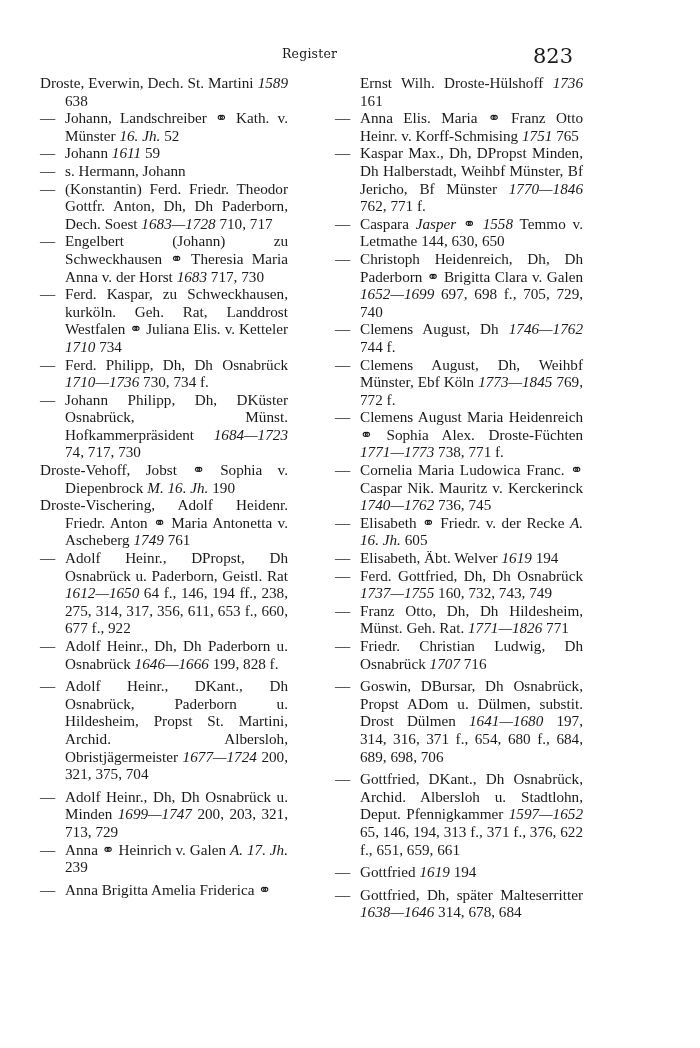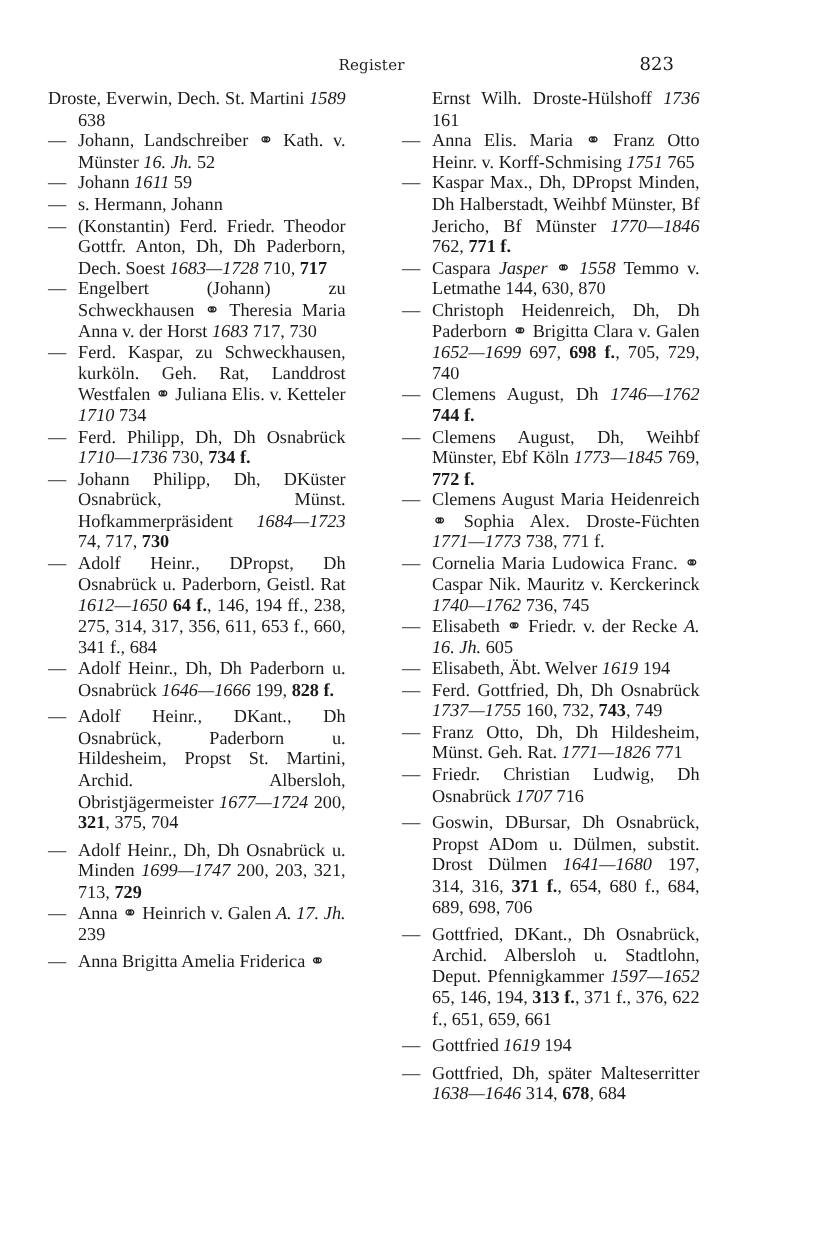--- a/index.html
+++ b/index.html
@@ -1,63 +1,65 @@
 <!DOCTYPE html>
 <html><head>
 <meta charset="utf-8">
 <style>
   html, body { margin: 0; padding: 0; background: #ffffff; }
   body { width: 700px; height: 1048px; position: relative; overflow: hidden;
          font-family: "DejaVu Serif", "Liberation Serif", serif; color: #1a1a1a; }
   .header { position: absolute; top: 46px; left: 0; width: 691px; height: 20px; }
   .running-title { position: absolute; left: 282px; top: 0; font-size: 12.5px; letter-spacing: 0.2px; }
-  .page-number { position: absolute; left: 533px; top: -2px; font-size: 15px; }
+  .page-number { position: absolute; left: 533px; top: -2px; font-size: 21px; }
   .col { position: absolute; top: 74px; width: 248px; font-family: "Liberation Serif", serif;
          font-size: 15.2px; line-height: 17.6px; }
   .col-left { left: 40px; }
   .col-right { left: 335px; }
   .entry { position: relative; text-align: justify; margin-bottom: 0; }
   .entry.head { padding-left: 25px; text-indent: -25px; }
   .entry.sub { padding-left: 25px; }
   .entry.gap { margin-top: 5px; }
   .dash { position: absolute; left: 0; top: 0; width: 18px; }
   .entry.cont { padding-left: 25px; }
   i.y { font-style: italic; }
-  b.n { font-weight: bold; }
+  b.n { font-weight: normal; }
 </style>
 </head>
 <body>
 
 <div class="header">
   <span class="running-title">Register</span>
   <span class="page-number">823</span>
 </div>
 
 <div class="col col-left">
     <div class="entry head"><span>Droste, Everwin, Dech. St. Martini </span><i class="y">1589</i><span> 638</span></div>
     <div class="entry sub"><span class="dash">—</span><span>Johann, Landschreiber ⚭ Kath. v. Münster </span><i class="y">16. Jh.</i><span> 52</span></div>
     <div class="entry sub"><span class="dash">—</span><span>Johann </span><i class="y">1611</i><span> 59</span></div>
     <div class="entry sub"><span class="dash">—</span><span>s. Hermann, Johann</span></div>
     <div class="entry sub"><span class="dash">—</span><span>(Konstantin) Ferd. Friedr. Theodor Gottfr. Anton, Dh, Dh Paderborn, Dech. Soest </span><i class="y">1683—1728</i><span> 710, </span><b class="n">717</b></div>
     <div class="entry sub"><span class="dash">—</span><span>Engelbert (Johann) zu Schweckhausen ⚭ Theresia Maria Anna v. der Horst </span><i class="y">1683</i><span> 717, 730</span></div>
     <div class="entry sub"><span class="dash">—</span><span>Ferd. Kaspar, zu Schweckhausen, kurköln. Geh. Rat, Landdrost Westfalen ⚭ Juliana Elis. v. Ketteler </span><i class="y">1710</i><span> 734</span></div>
     <div class="entry sub"><span class="dash">—</span><span>Ferd. Philipp, Dh, Dh Osnabrück </span><i class="y">1710—1736</i><span> 730, </span><b class="n">734 f.</b></div>
     <div class="entry sub"><span class="dash">—</span><span>Johann Philipp, Dh, DKüster Osnabrück, Münst. Hofkammerpräsident </span><i class="y">1684—1723</i><span> 74, 717, </span><b class="n">730</b></div>
-    <div class="entry sub"><span class="dash">—</span><span>Adolf Heinr., DPropst, Dh Osnabrück u. Paderborn, Geistl. Rat </span><i class="y">1612—1650</i><span> </span><b class="n">64 f.</b><span>, 146, 194 ff., 238, 275, 314, 317, 356, 611, 653 f., 660, 341 f., 684</span></div>
+    <div class="entry head"><span>Droste-Vehoff, Jobst ⚭ Sophia v. Diepenbrock </span><i class="y">M. 16. Jh.</i><span> 190</span></div>
+    <div class="entry head"><span>Droste-Vischering, Adolf Heidenr. Friedr. Anton ⚭ Maria Antonetta v. Ascheberg </span><i class="y">1749</i><span> 761</span></div>
+    <div class="entry sub"><span class="dash">—</span><span>Adolf Heinr., DPropst, Dh Osnabrück u. Paderborn, Geistl. Rat </span><i class="y">1612—1650</i><span> </span><b class="n">64 f.</b><span>, 146, 194 ff., 238, 275, 314, 317, 356, 611, 653 f., 660, 677 f., 922</span></div>
     <div class="entry sub"><span class="dash">—</span><span>Adolf Heinr., Dh, Dh Paderborn u. Osnabrück </span><i class="y">1646—1666</i><span> 199, </span><b class="n">828 f.</b></div>
     <div class="entry sub gap"><span class="dash">—</span><span>Adolf Heinr., DKant., Dh Osnabrück, Paderborn u. Hildesheim, Propst St. Martini, Archid. Albersloh, Obristjägermeister </span><i class="y">1677—1724</i><span> 200, </span><b class="n">321</b><span>, 375, 704</span></div>
     <div class="entry sub gap"><span class="dash">—</span><span>Adolf Heinr., Dh, Dh Osnabrück u. Minden </span><i class="y">1699—1747</i><span> 200, 203, 321, 713, </span><b class="n">729</b></div>
     <div class="entry sub"><span class="dash">—</span><span>Anna ⚭ Heinrich v. Galen </span><i class="y">A. 17. Jh.</i><span> 239</span></div>
     <div class="entry sub gap"><span class="dash">—</span><span>Anna Brigitta Amelia Friderica ⚭</span></div>
   </div>
 <div class="col col-right">
     <div class="entry cont"><span>Ernst Wilh. Droste-Hülshoff </span><i class="y">1736</i><span> 161</span></div>
     <div class="entry sub"><span class="dash">—</span><span>Anna Elis. Maria ⚭ Franz Otto Heinr. v. Korff-Schmising </span><i class="y">1751</i><span> 765</span></div>
     <div class="entry sub"><span class="dash">—</span><span>Kaspar Max., Dh, DPropst Minden, Dh Halberstadt, Weihbf Münster, Bf Jericho, Bf Münster </span><i class="y">1770—1846</i><span> 762, </span><b class="n">771 f.</b></div>
-    <div class="entry sub"><span class="dash">—</span><span>Caspara </span><i class="y">Jasper</i><span> ⚭ </span><i class="y">1558</i><span> Temmo v. Letmathe 144, 630, 870</span></div>
+    <div class="entry sub"><span class="dash">—</span><span>Caspara </span><i class="y">Jasper</i><span> ⚭ </span><i class="y">1558</i><span> Temmo v. Letmathe 144, 630, 650</span></div>
     <div class="entry sub"><span class="dash">—</span><span>Christoph Heidenreich, Dh, Dh Paderborn ⚭ Brigitta Clara v. Galen </span><i class="y">1652—1699</i><span> 697, </span><b class="n">698 f.</b><span>, 705, 729, 740</span></div>
     <div class="entry sub"><span class="dash">—</span><span>Clemens August, Dh </span><i class="y">1746—1762</i><span> </span><b class="n">744 f.</b></div>
     <div class="entry sub"><span class="dash">—</span><span>Clemens August, Dh, Weihbf Münster, Ebf Köln </span><i class="y">1773—1845</i><span> 769, </span><b class="n">772 f.</b></div>
     <div class="entry sub"><span class="dash">—</span><span>Clemens August Maria Heidenreich ⚭ Sophia Alex. Droste-Füchten </span><i class="y">1771—1773</i><span> 738, 771 f.</span></div>
     <div class="entry sub"><span class="dash">—</span><span>Cornelia Maria Ludowica Franc. ⚭ Caspar Nik. Mauritz v. Kerckerinck </span><i class="y">1740—1762</i><span> 736, 745</span></div>
     <div class="entry sub"><span class="dash">—</span><span>Elisabeth ⚭ Friedr. v. der Recke </span><i class="y">A. 16. Jh.</i><span> 605</span></div>
     <div class="entry sub"><span class="dash">—</span><span>Elisabeth, Äbt. Welver </span><i class="y">1619</i><span> 194</span></div>
     <div class="entry sub"><span class="dash">—</span><span>Ferd. Gottfried, Dh, Dh Osnabrück </span><i class="y">1737—1755</i><span> 160, 732, </span><b class="n">743</b><span>, 749</span></div>
     <div class="entry sub"><span class="dash">—</span><span>Franz Otto, Dh, Dh Hildesheim, Münst. Geh. Rat. </span><i class="y">1771—1826</i><span> 771</span></div>
     <div class="entry sub"><span class="dash">—</span><span>Friedr. Christian Ludwig, Dh Osnabrück </span><i class="y">1707</i><span> 716</span></div>

